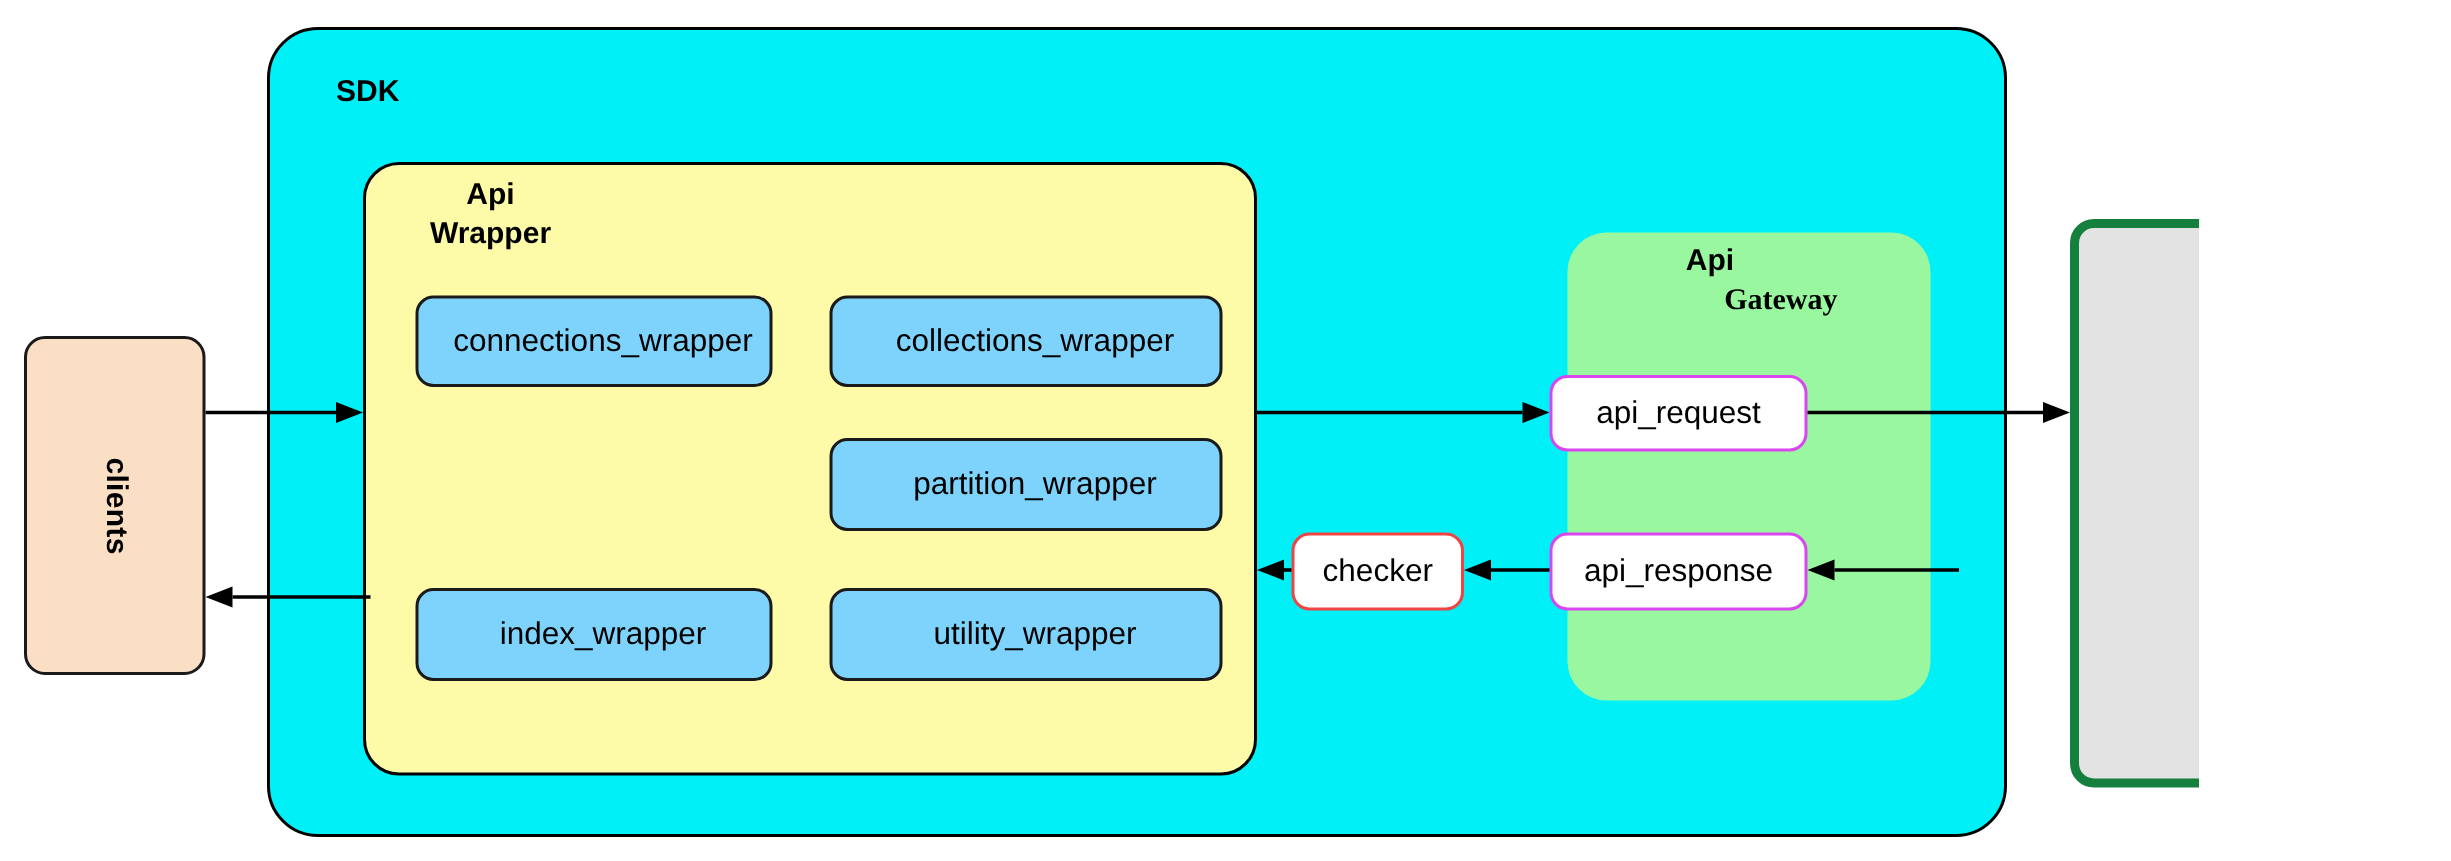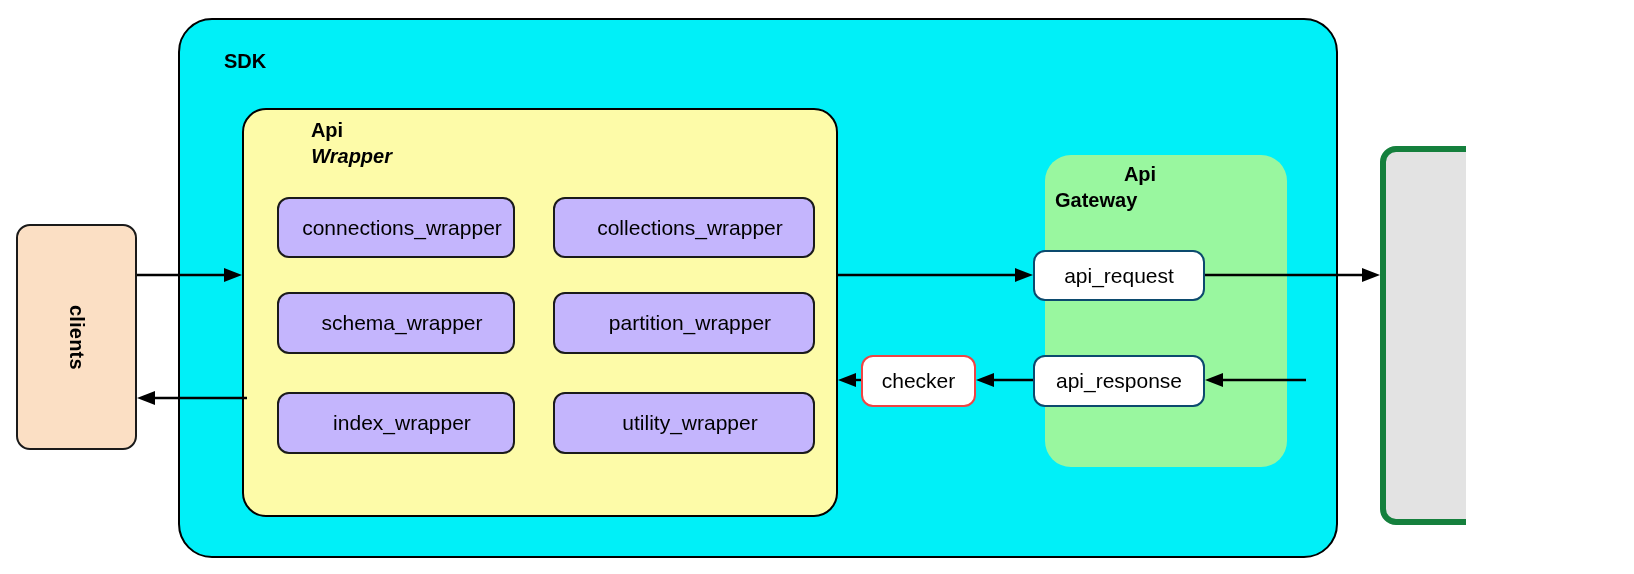--- a/index.html
+++ b/index.html
@@ -69,23 +69,23 @@
   #apiwrapper-label{
     position:absolute;
     left:18px; top:8px;
     width:130px;
     font-size:20px;
     font-weight:bold;
     line-height:1.28;
     color:#000000;
   }
   #apiwrapper-label .l1{display:block;text-align:center;}
-  #apiwrapper-label .l2{display:block;text-align:right;font-style:italic;}
+  #apiwrapper-label .l2{display:block;text-align:center;}
   .wrapper-box{
-    background:#c4b5fd;
+    background:#7dd3fc;
     border:2px solid #1a1a1a;
     border-radius:12px;
     font-size:21px;
     font-weight:normal;
     padding-left:12px;
   }
   
   .wcol-l{left:277px;width:238px;}
   .wcol-r{left:553px;width:262px;}
   .wrow-1{top:197px;height:61px;}
@@ -108,24 +108,24 @@
   #apigateway-label{
     position:absolute;
     left:10px; top:6px;
     width:170px;
     font-size:20px;
     font-weight:bold;
     line-height:1.3;
     color:#000000;
   }
   #apigateway-label .l1{display:block;text-align:center;}
-  #apigateway-label .l2{display:block;text-align:left;}
+  #apigateway-label .l2{display:block;text-align:right;font-family:Liberation Serif, serif;}
   .gateway-box{
     background:#ffffff;
-    border:2px solid #0c4a6e;
+    border:2px solid #d946ef;
     border-radius:12px;
     font-size:21px;
   }
   #api-request-box{left:1033px;top:250px;width:172px;height:51px;}
   #api-response-box{left:1033px;top:355px;width:172px;height:52px;}
   
   #milvus-box{
     left:1380px; top:146px; width:235px; height:379px;
     background:#e3e3e3;
     border:6px solid #15803d;
@@ -159,21 +159,20 @@
 
   <div class="container" id="apiwrapper-container">
     <div id="apiwrapper-label">
       <span class="l1">Api</span>
       <span class="l2">Wrapper</span>
     </div>
   </div>
 
   <div class="box wrapper-box wcol-l wrow-1">connections_wrapper</div>
   <div class="box wrapper-box wcol-r wrow-1">collections_wrapper</div>
-  <div class="box wrapper-box wcol-l wrow-2">schema_wrapper</div>
   <div class="box wrapper-box wcol-r wrow-2">partition_wrapper</div>
   <div class="box wrapper-box wcol-l wrow-3">index_wrapper</div>
   <div class="box wrapper-box wcol-r wrow-3">utility_wrapper</div>
 
   <div class="container" id="apigateway-container">
     <div id="apigateway-label">
       <span class="l1">Api</span>
       <span class="l2">Gateway</span>
     </div>
   </div>

